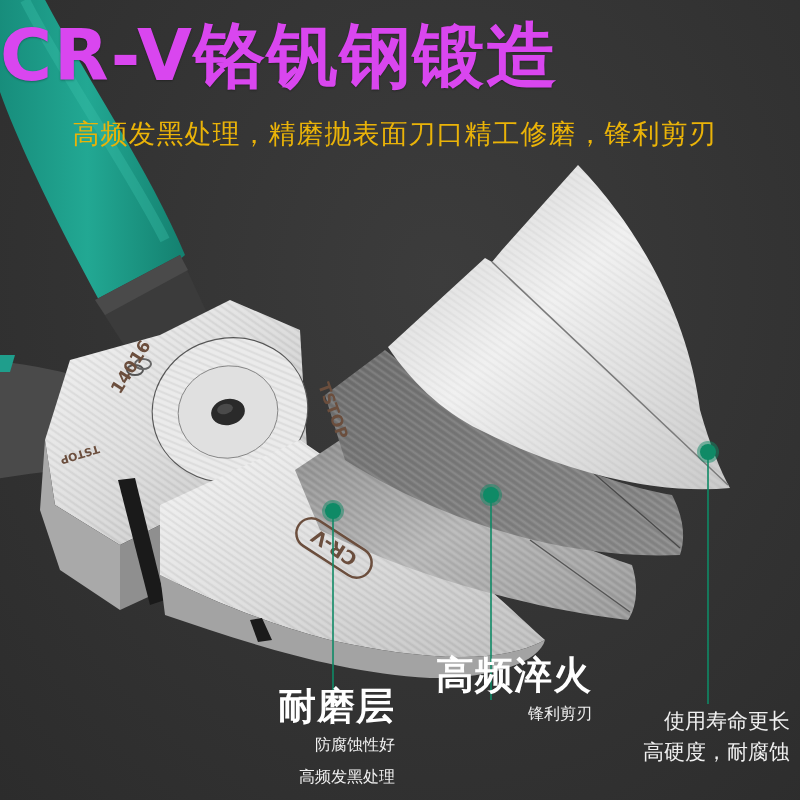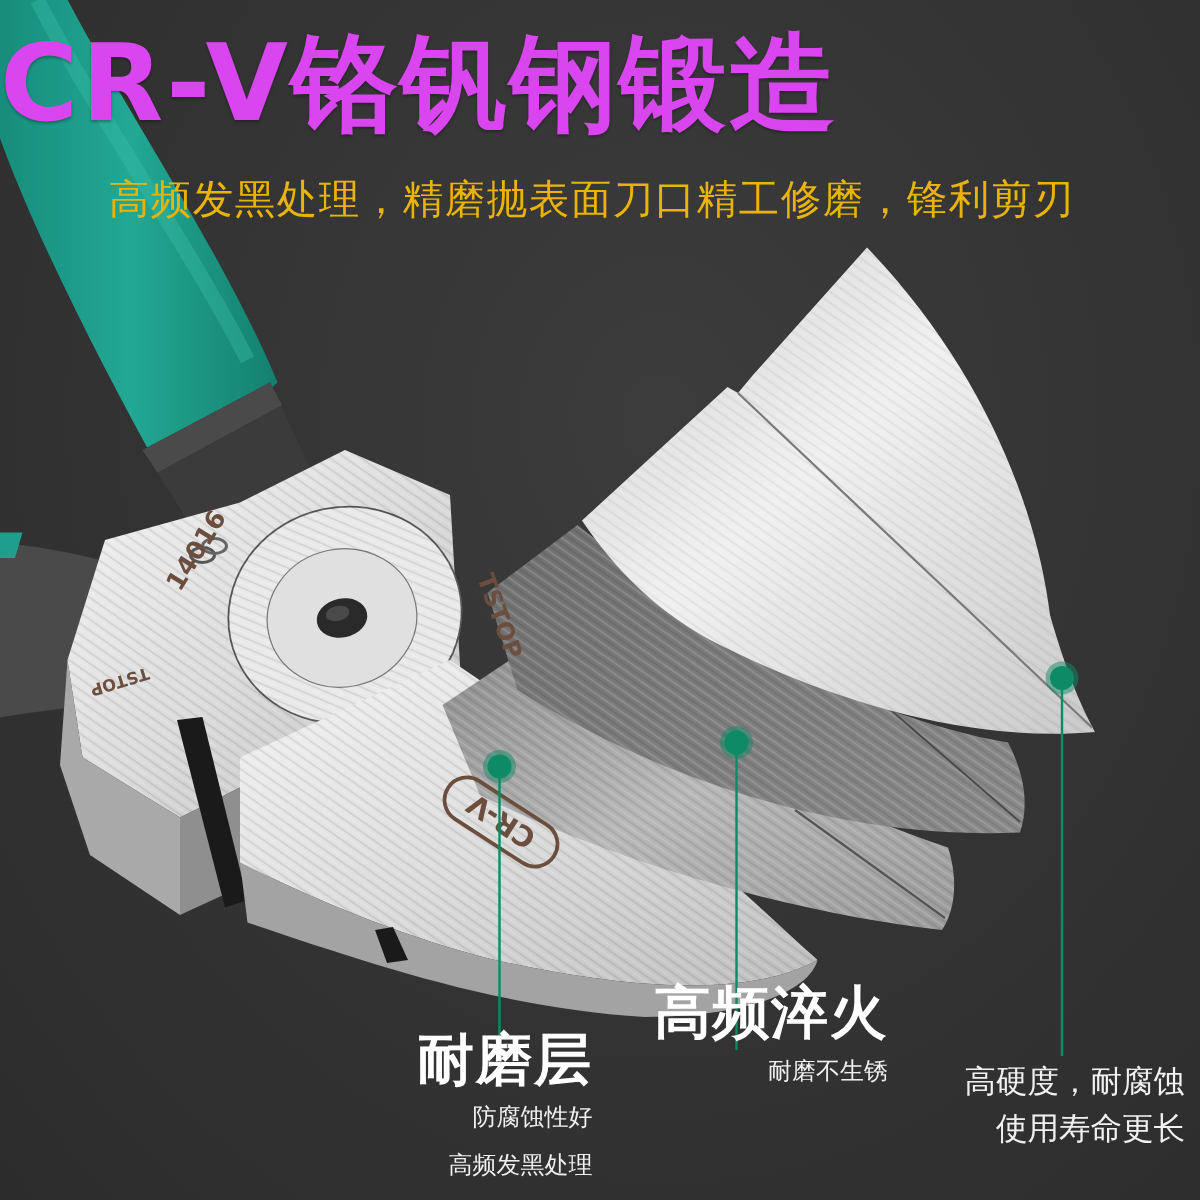--- a/index.html
+++ b/index.html
@@ -162,20 +162,20 @@
   <div class="subtitle">高频发黑处理，精磨抛表面刀口精工修磨，锋利剪刃</div>
 
   <div class="label-block lb-1">
     <div class="label-head">耐磨层</div>
     <div class="label-desc">防腐蚀性好</div>
     <div class="label-desc">高频发黑处理</div>
   </div>
 
   <div class="label-block lb-2">
     <div class="label-head">高频淬火</div>
-    <div class="label-desc">耐磨不生锈</div>
+    <div class="label-desc">锋利剪刃</div>
   </div>
 
   <div class="label-block lb-3">
+    <div class="label-desc">使用寿命更长</div>
     <div class="label-desc">高硬度，耐腐蚀</div>
-    <div class="label-desc">使用寿命更长</div>
   </div>
 </div>
 
 </body></html>

